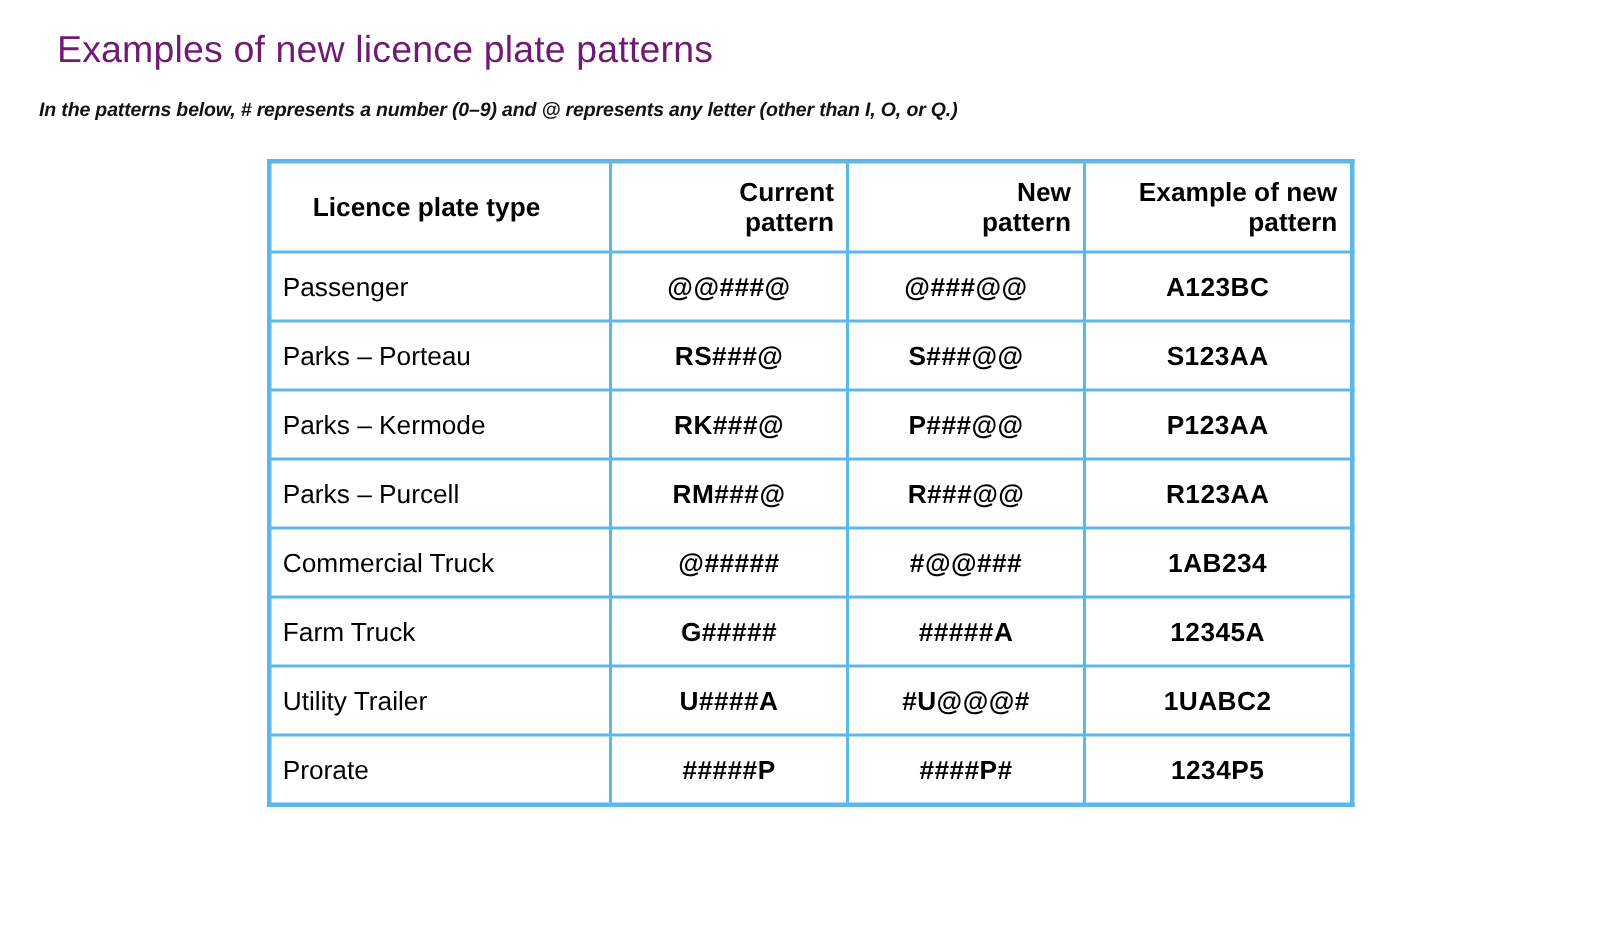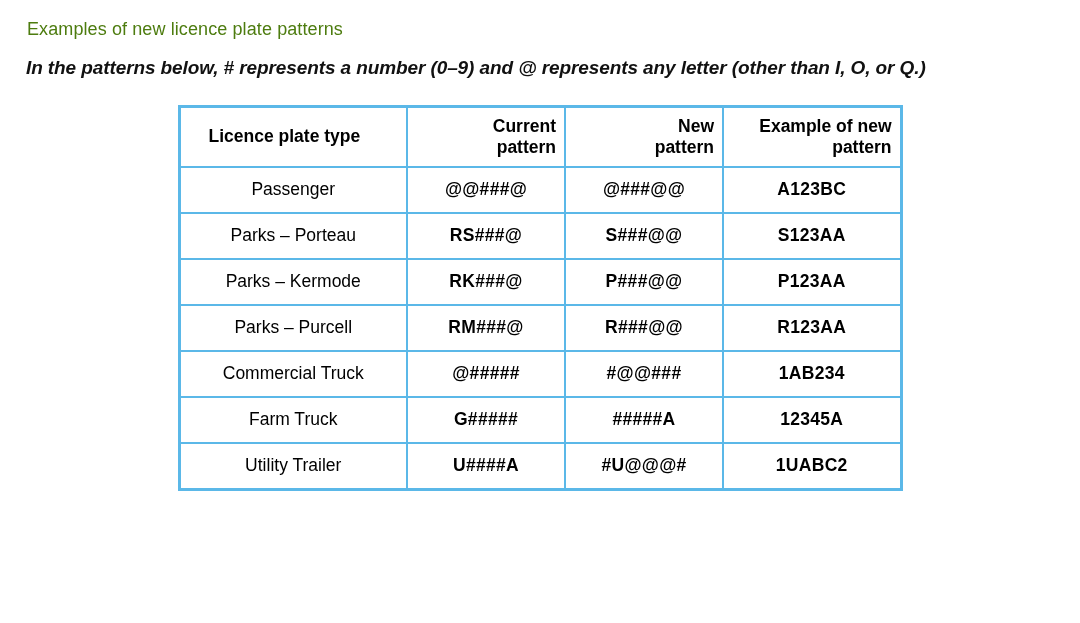--- a/index.html
+++ b/index.html
@@ -15,29 +15,29 @@
     overflow: hidden;
   }
   .page {
     position: relative;
     width: 1080px;
     height: 623px;
     box-sizing: border-box;
     padding: 18px 24px 0 24px;
   }
   .title {
-    font-size: 18px;
+    font-size: 25px;
     font-weight: normal;
-    color: #4d7c0f;
+    color: #701a75;
     letter-spacing: 0.1px;
-    margin: 0 0 0 3px;
+    margin: 0 0 0 14px;
     line-height: 1.25;
   }
   .subtitle {
-    font-size: 19px;
+    font-size: 13px;
     font-style: italic;
     font-weight: bold;
     color: #111111;
     margin: 16px 0 0 2px;
     letter-spacing: -0.1px;
   }
   .table-wrap {
     margin-top: 26px;
     display: flex;
     justify-content: center;
@@ -63,21 +63,21 @@
   }
   table.plates thead th.col-type {
     text-align: left;
     padding-left: 28px;
   }
   col.c1 { width: 228px; }
   col.c2 { width: 158px; }
   col.c3 { width: 158px; }
   col.c4 { width: 178px; }
   td.type {
-    text-align: center;
+    text-align: left;
     padding-left: 10px;
     font-size: 18px;
     margin-left: 24px;
   }
   td.pattern {
     text-align: center;
     font-weight: bold;
     letter-spacing: 0.3px;
   }
   td.example {
@@ -158,17 +158,23 @@
           <td class="pattern">G#####</td>
           <td class="pattern">#####A</td>
           <td class="example">12345A</td>
         </tr>
         <tr>
           <td class="type">Utility Trailer</td>
           <td class="pattern">U####A</td>
           <td class="pattern">#U@@@#</td>
           <td class="example">1UABC2</td>
         </tr>
+        <tr>
+          <td class="type">Prorate</td>
+          <td class="pattern">#####P</td>
+          <td class="pattern">####P#</td>
+          <td class="example">1234P5</td>
+        </tr>
       </tbody>
     </table>
   </div>
 
 </div>
 
 </body></html>

